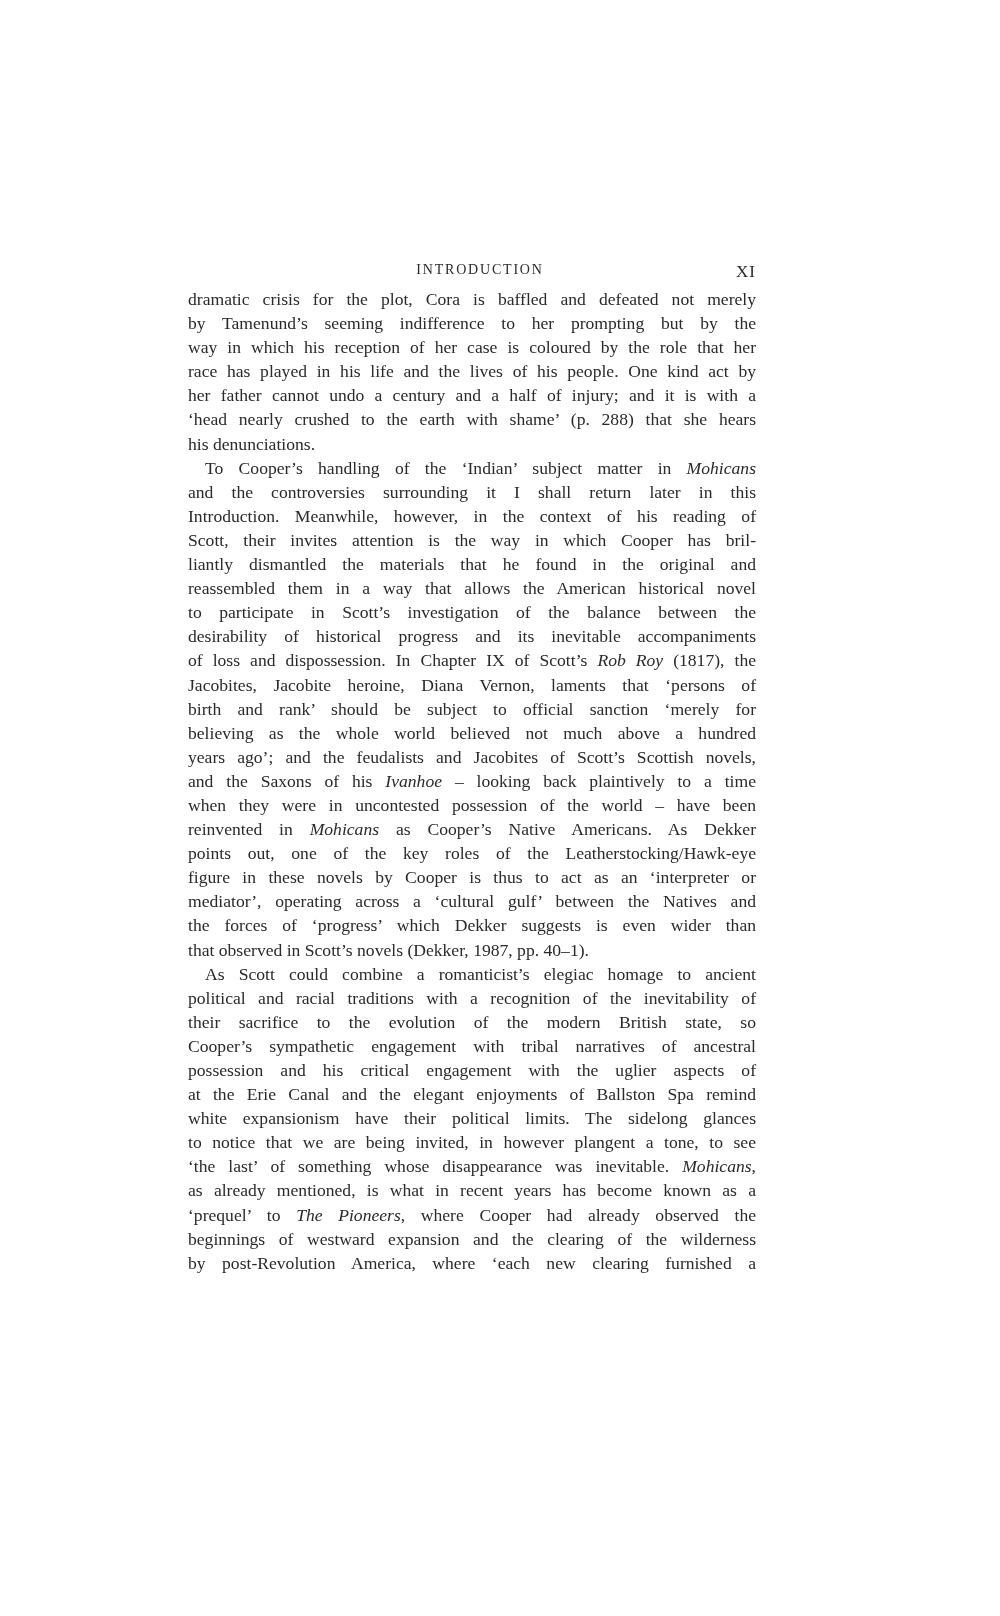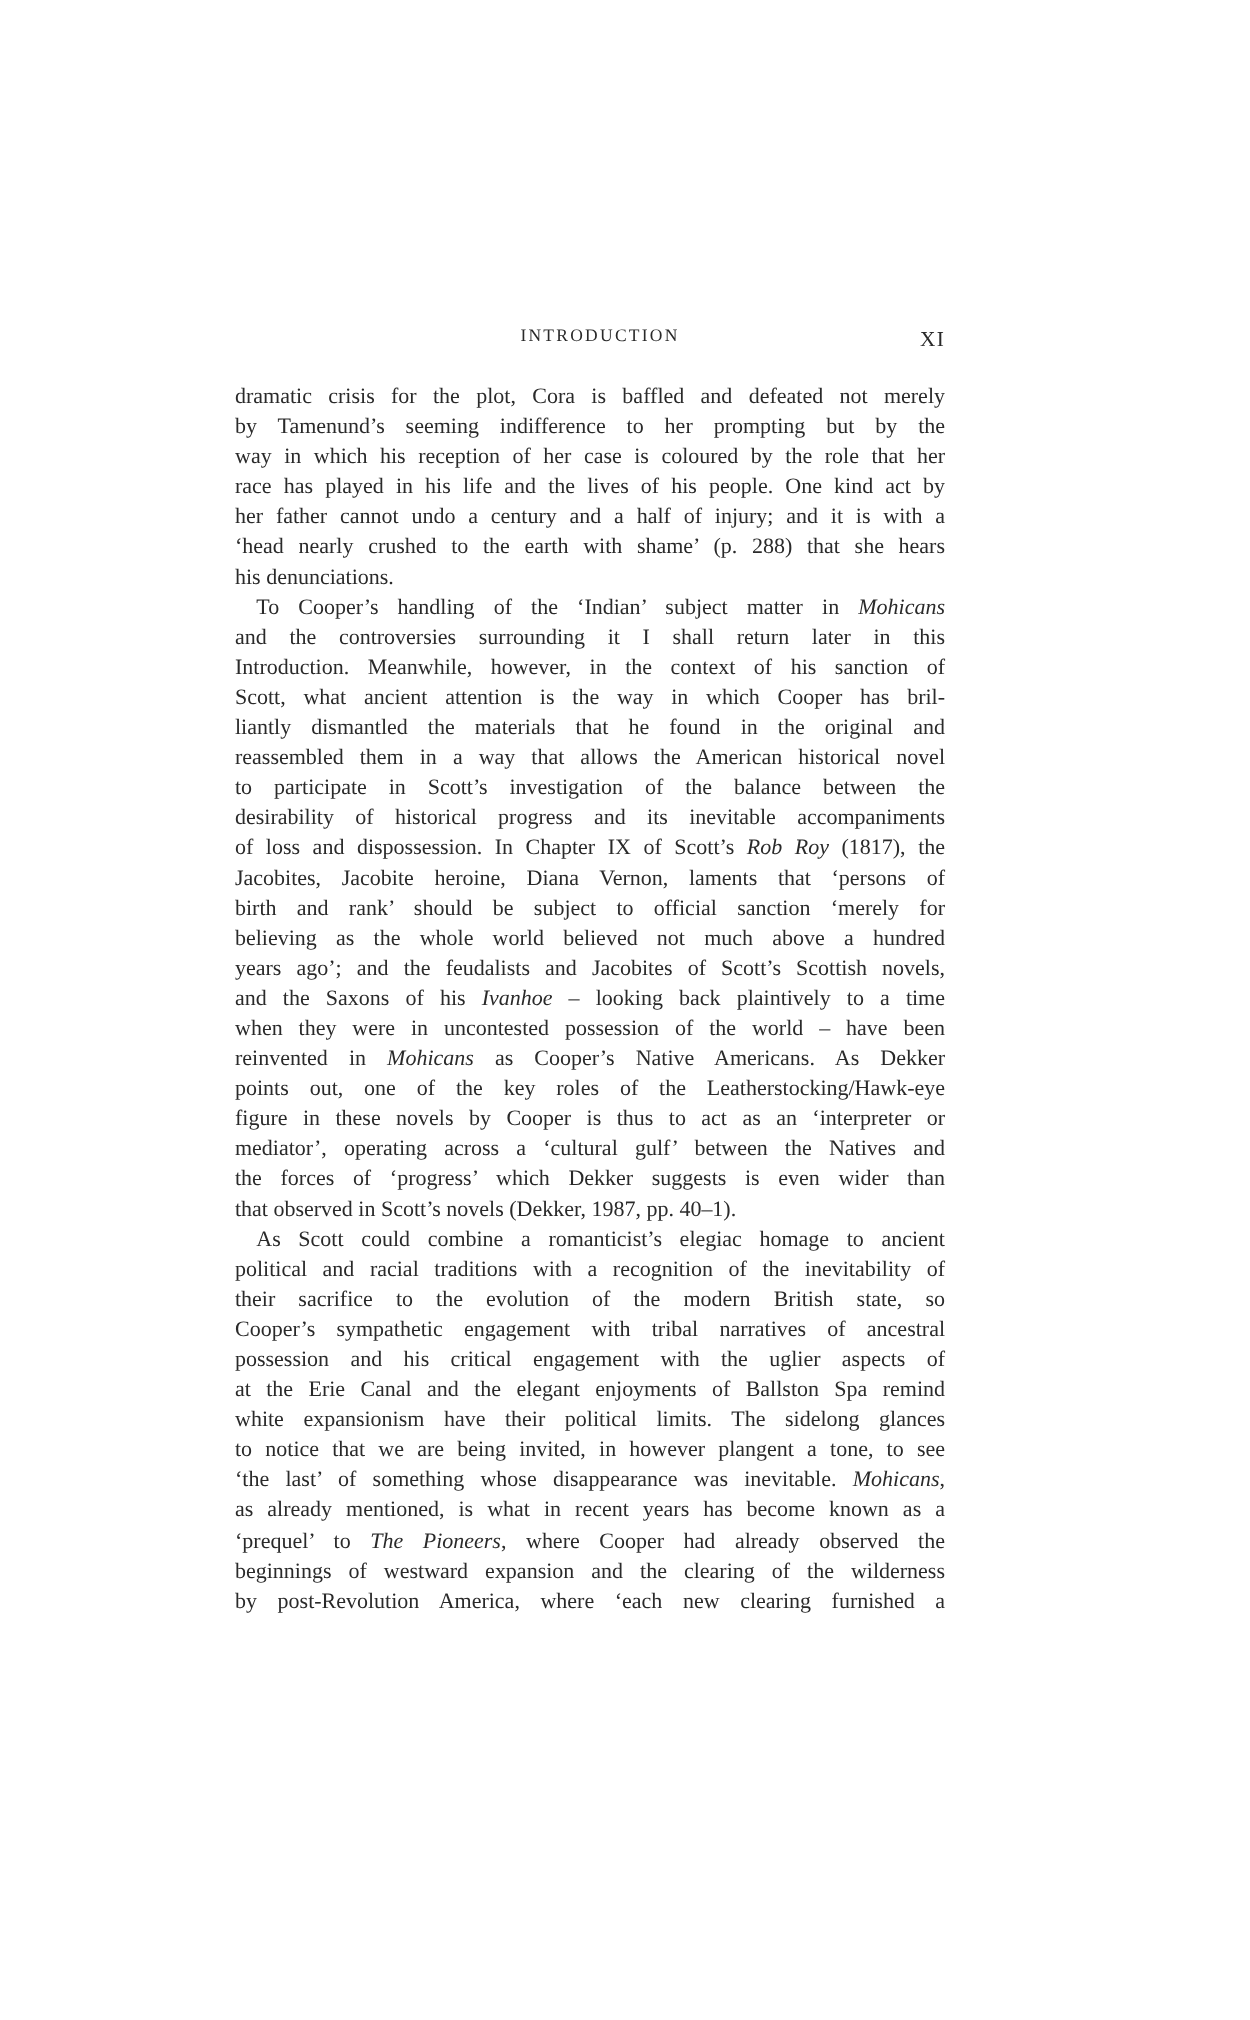--- a/index.html
+++ b/index.html
@@ -51,21 +51,21 @@
       text-align: justify;
       text-align-last: justify;
     }
     .line.last {
       text-align-last: left;
     }
     .line.indent {
       padding-left: 17px;
     }
     .body-text {
-      margin-top: 20px;
+      margin-top: 3px;
     }
     i { }
   </style>
 </head>
 <body>
 
 <div class="page">
   <div class="running-head">
     <span class="title">INTRODUCTION</span>
     <span class="folio">xi</span>
@@ -76,22 +76,22 @@
         <span class="line">by Tamenund’s seeming indifference to her prompting but by the</span>
         <span class="line">way in which his reception of her case is coloured by the role that her</span>
         <span class="line">race has played in his life and the lives of his people. One kind act by</span>
         <span class="line">her father cannot undo a century and a half of injury; and it is with a</span>
         <span class="line">‘head nearly crushed to the earth with shame’ (p. 288) that she hears</span>
         <span class="line last">his denunciations.</span>
       </div>
       <div>
         <span class="line indent">To Cooper’s handling of the ‘Indian’ subject matter in <i>Mohicans</i></span>
         <span class="line">and the controversies surrounding it I shall return later in this</span>
-        <span class="line">Introduction. Meanwhile, however, in the context of his sanction of</span>
-        <span class="line">Scott, what ancient attention is the way in which Cooper has bril-</span>
+        <span class="line">Introduction. Meanwhile, however, in the context of his reading of</span>
+        <span class="line">Scott, their invites attention is the way in which Cooper has bril-</span>
         <span class="line">liantly dismantled the materials that he found in the original and</span>
         <span class="line">reassembled them in a way that allows the American historical novel</span>
         <span class="line">to participate in Scott’s investigation of the balance between the</span>
         <span class="line">desirability of historical progress and its inevitable accompaniments</span>
         <span class="line">of loss and dispossession. In Chapter IX of Scott’s <i>Rob Roy</i> (1817), the</span>
         <span class="line">Jacobites, Jacobite heroine, Diana Vernon, laments that ‘persons of</span>
         <span class="line">birth and rank’ should be subject to official sanction ‘merely for</span>
         <span class="line">believing as the whole world believed not much above a hundred</span>
         <span class="line">years ago’; and the feudalists and Jacobites of Scott’s Scottish novels,</span>
         <span class="line">and the Saxons of his <i>Ivanhoe</i> – looking back plaintively to a time</span>

